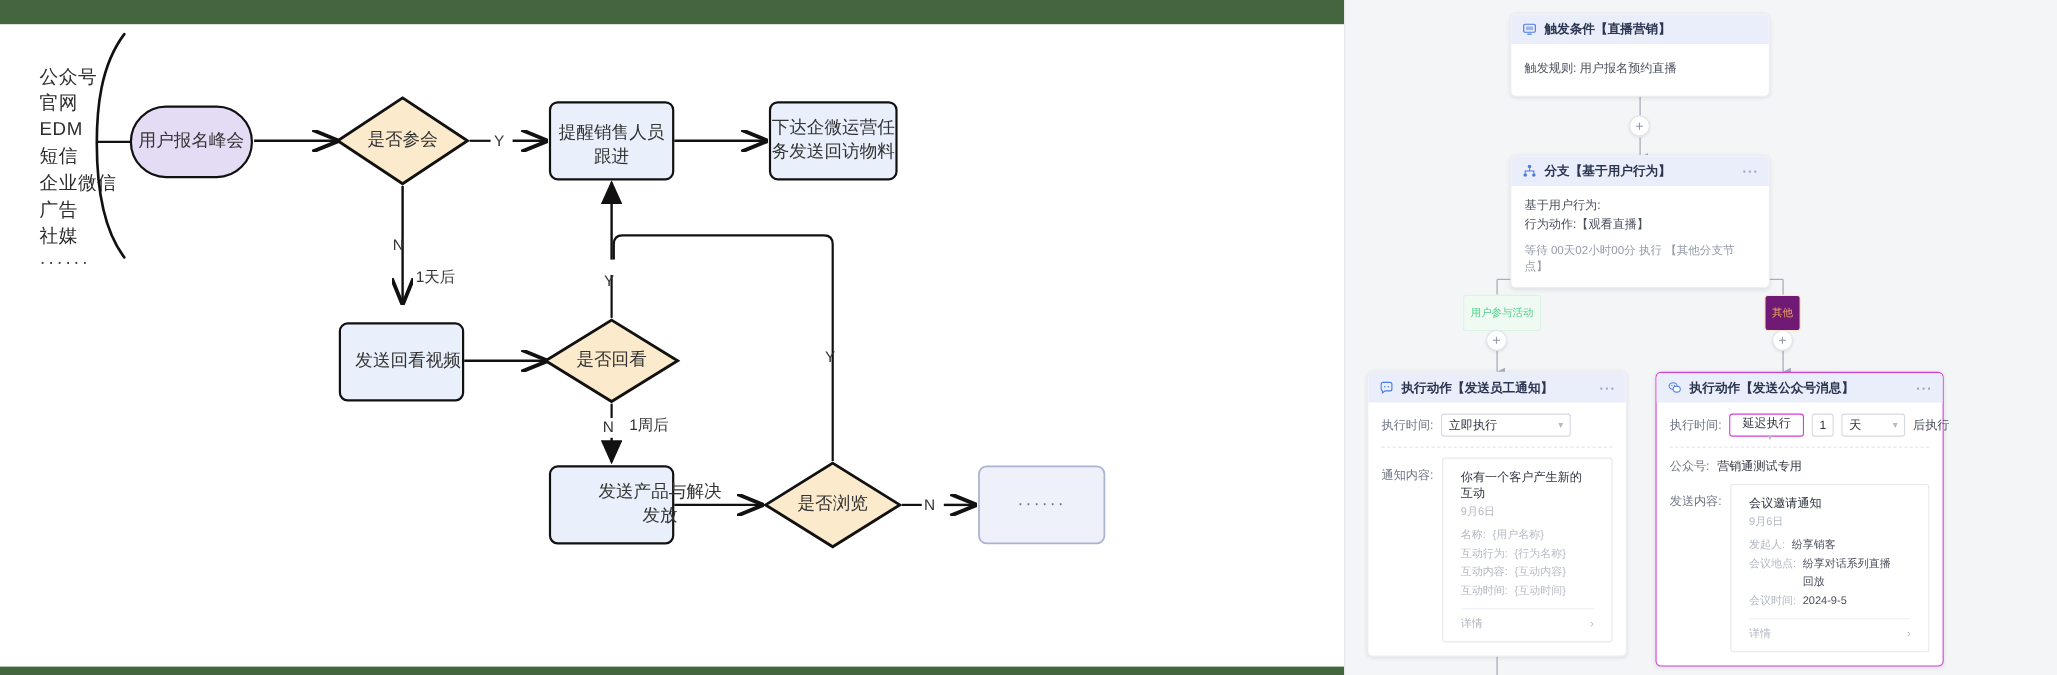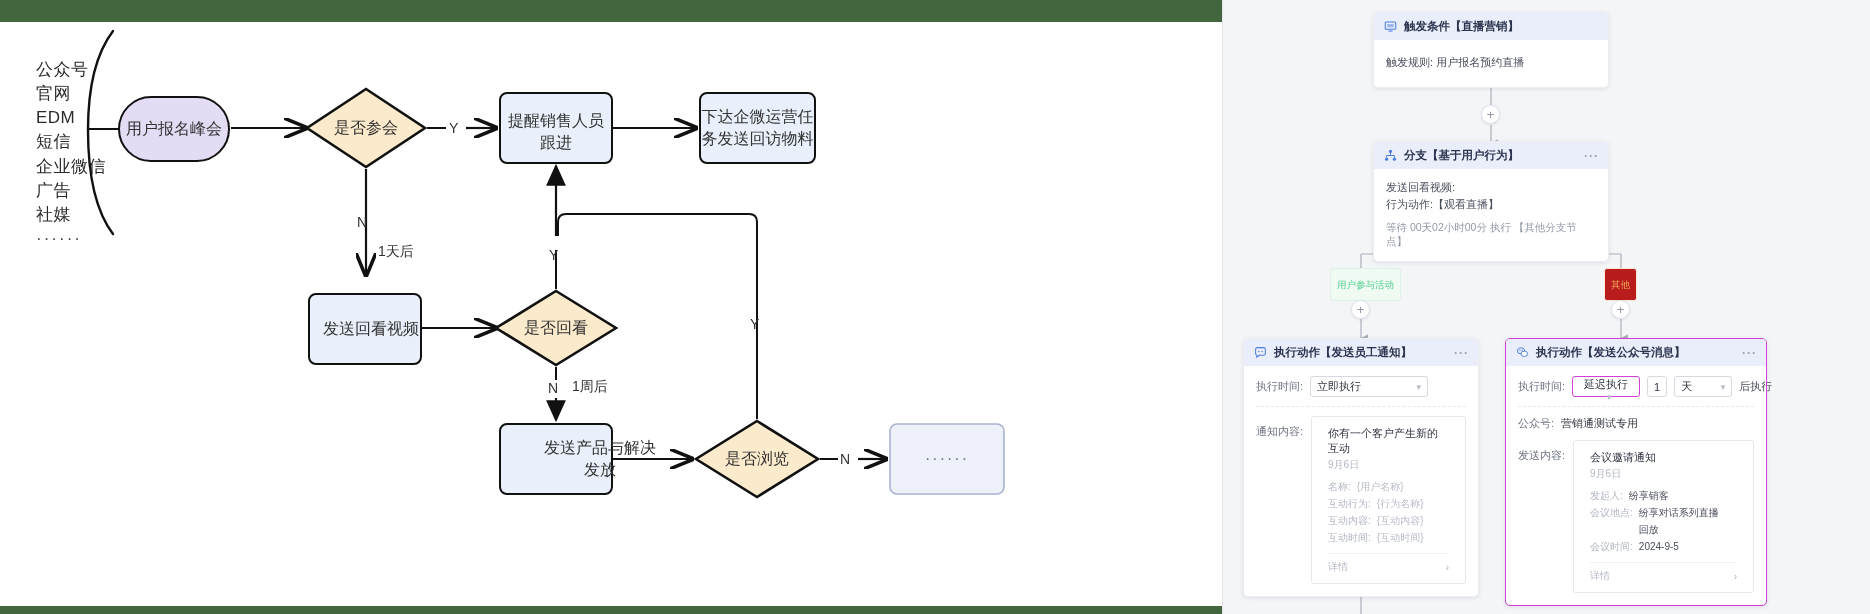--- a/index.html
+++ b/index.html
@@ -125,21 +125,21 @@
     display:flex;justify-content:space-between;align-items:center;
     font-size:10px;color:#b2b7c2;
   }
 
   
   .chip{
     position:absolute;font-size:9.5px;padding:10px 6px;border-radius:3px;
     white-space:nowrap;line-height:1.2;
   }
   .chip-green{background:#eefaf2;color:#4fcf8c;border:1px solid #ddf3e7;}
-  .chip-orange{background:#b91c1c;color:#f3a95a;border:1px solid #fbe6cf;}
+  .chip-orange{background:#701a75;color:#f3a95a;border:1px solid #fbe6cf;}
 
   .plusbtn{
     position:absolute;width:19px;height:19px;border-radius:50%;
     background:#fff;border:1px solid #e1e4ea;
     box-shadow:0 1px 3px rgba(22,34,56,.10);
     display:flex;align-items:center;justify-content:center;
     color:#8e94a3;font-size:13px;line-height:1;box-sizing:border-box;
   }
 </style>
 </head>
@@ -295,21 +295,21 @@
             <circle cx="8" cy="3" r="2" fill="#4a7dde"></circle>
             <circle cx="3.2" cy="12.5" r="2" fill="#4a7dde"></circle>
             <circle cx="12.8" cy="12.5" r="2" fill="#4a7dde"></circle>
             <path d="M8 5 L8 8 M3.2 10.5 L3.2 8 L12.8 8 L12.8 10.5" fill="none" stroke="#4a7dde" stroke-width="1.2"></path>
           </svg>
         </span>
         <span>分支【基于用户行为】</span>
         <span class="more">···</span>
       </div>
       <div class="bd">
-        <div class="row-line">发送回看视频:</div>
+        <div class="row-line">基于用户行为:</div>
         <div class="row-line">行为动作:【观看直播】</div>
         <div class="row-muted">
           <span>等待</span>
           <span>00天02小时00分</span>
           <span>执行</span>
           <span>【其他分支节点】</span>
         </div>
       </div>
     </div>
 

